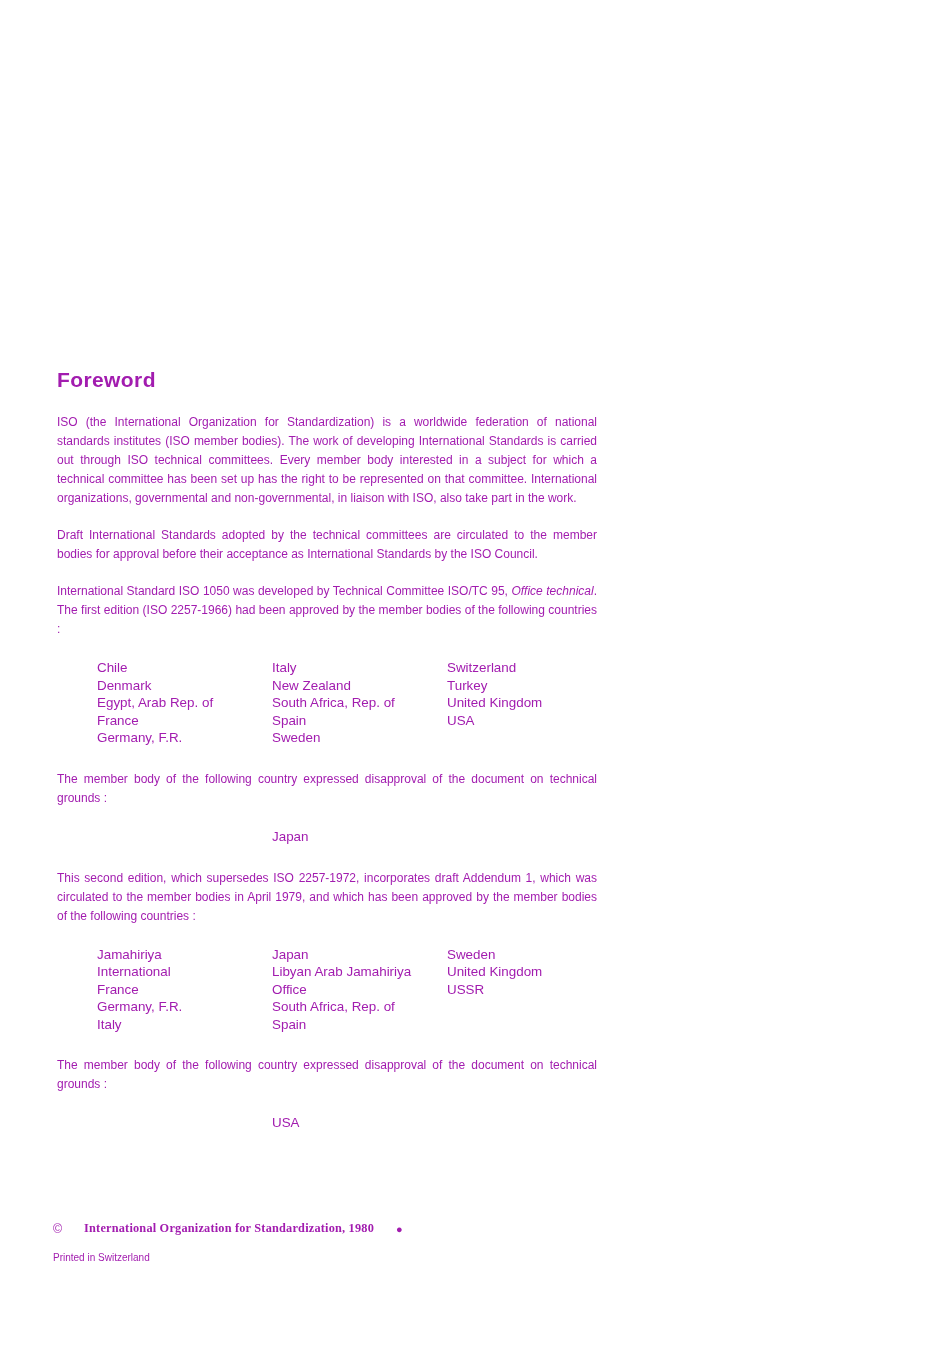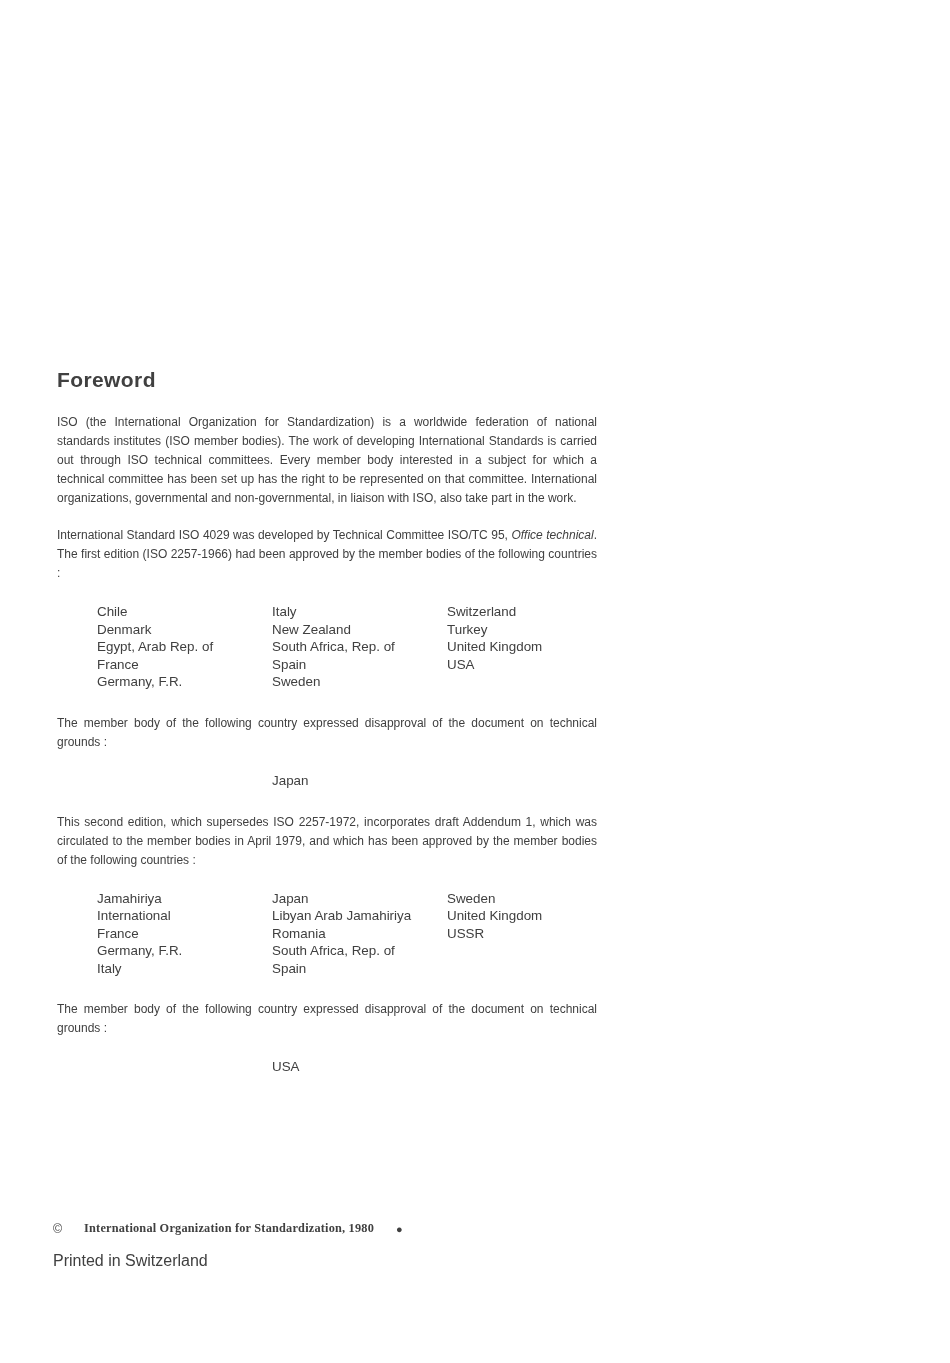--- a/index.html
+++ b/index.html
@@ -2,21 +2,21 @@
 <html><head>
 <meta charset="utf-8">
 <style>
   html, body { margin: 0; padding: 0; background: #ffffff; }
   .page {
     position: relative;
     width: 950px;
     height: 1363px;
     background: #ffffff;
     font-family: "Liberation Sans", sans-serif;
-    color: #404040;
+    color: #a21caf;
     overflow: hidden;
   }
   .content {
     position: absolute;
     left: 57px;
     top: 368px;
     width: 540px;
   }
   .heading {
     font-size: 21px;
@@ -58,35 +58,36 @@
     display: flex;
     align-items: center;
   }
   .copyright-symbol { font-weight: normal; margin-right: 22px; }
   .copyright-text { font-weight: bold; letter-spacing: 0.2px; font-family: Liberation Serif, serif; }
   .copyright-bullet { margin-left: 22px; font-size: 11px; }
   .footer-printed {
     position: absolute;
     left: 53px;
     top: 1252px;
-    font-size: 16px;
+    font-size: 10px;
   }
 </style>
 </head>
 <body>
 
 <div class="page">
   <div class="content">
 
     <h1 class="heading">Foreword</h1>
 
     <p class="para gap">ISO (the International Organization for Standardization) is a worldwide federation of national standards institutes (ISO member bodies). The work of developing International Standards is carried out through ISO technical committees. Every member body interested in a subject for which a technical committee has been set up has the right to be represented on that committee. International organizations, governmental and non-governmental, in liaison with ISO, also take part in the work.</p>
 
+    <p class="para gap">Draft International Standards adopted by the technical committees are circulated to the member bodies for approval before their acceptance as International Standards by the ISO Council.</p>
 
-    <p class="para"><span>International Standard ISO 4029 was developed by Technical Committee ISO/TC 95, </span><span class="italic">Office technical</span><span>. The first edition (ISO 2257-1966) had been approved by the member bodies of the following countries :</span></p>
+    <p class="para"><span>International Standard ISO 1050 was developed by Technical Committee ISO/TC 95, </span><span class="italic">Office technical</span><span>. The first edition (ISO 2257-1966) had been approved by the member bodies of the following countries :</span></p>
 
     <div class="country-cols">
       <div class="country-col-1">
           <div class="country">Chile</div>
           <div class="country">Denmark</div>
           <div class="country">Egypt, Arab Rep. of</div>
           <div class="country">France</div>
           <div class="country">Germany, F.R.</div>
         </div>
       <div class="country-col-2">
@@ -114,21 +115,21 @@
       <div class="country-col-1">
           <div class="country">Jamahiriya</div>
           <div class="country">International</div>
           <div class="country">France</div>
           <div class="country">Germany, F.R.</div>
           <div class="country">Italy</div>
         </div>
       <div class="country-col-2">
           <div class="country">Japan</div>
           <div class="country">Libyan Arab Jamahiriya</div>
-          <div class="country">Romania</div>
+          <div class="country">Office</div>
           <div class="country">South Africa, Rep. of</div>
           <div class="country">Spain</div>
         </div>
       <div class="country-col-3">
           <div class="country">Sweden</div>
           <div class="country">United Kingdom</div>
           <div class="country">USSR</div>
         </div>
     </div>
 

